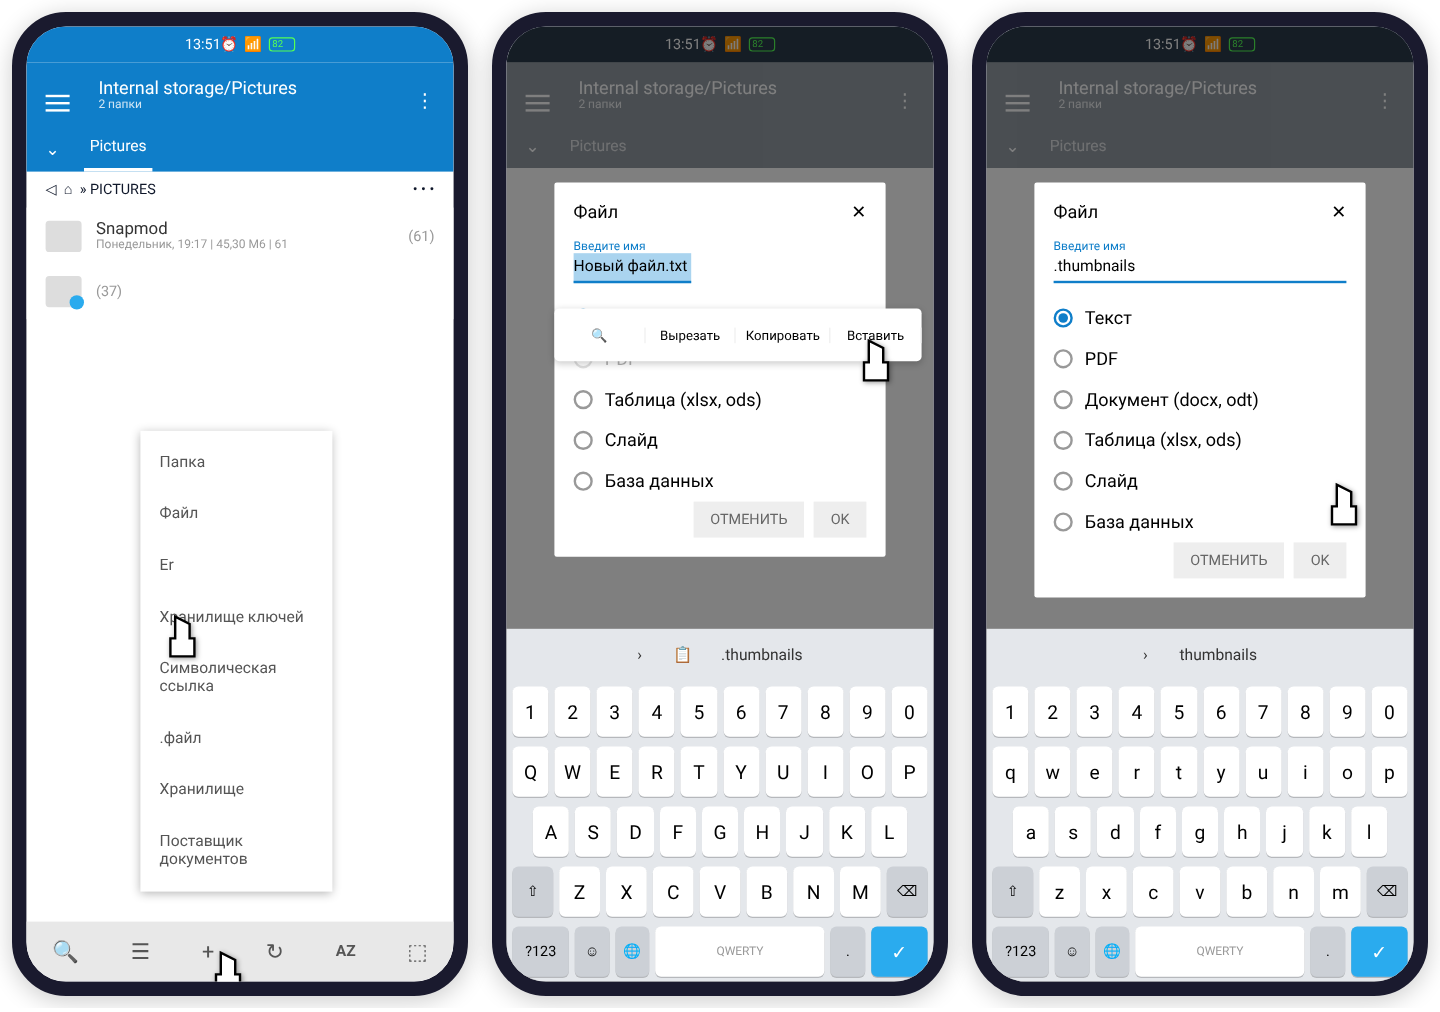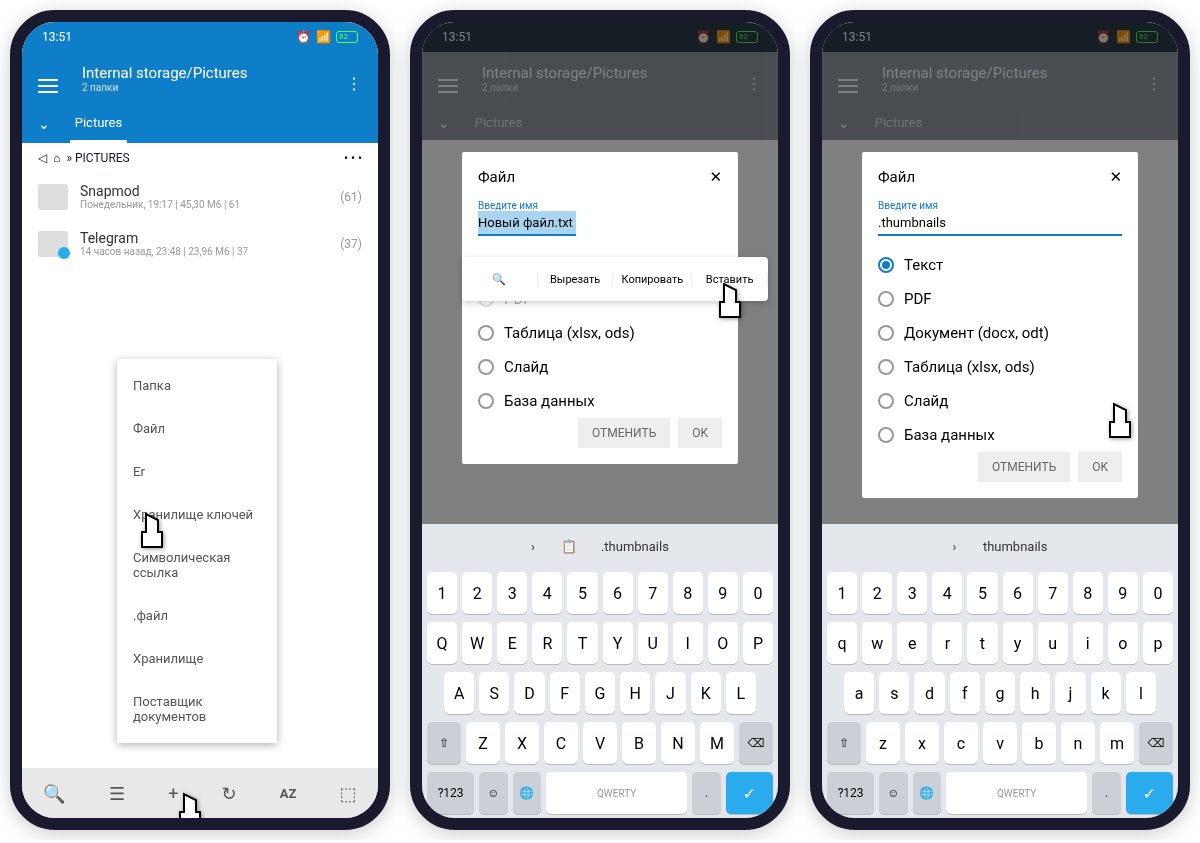--- a/index.html
+++ b/index.html
@@ -1,18 +1,18 @@
 <!DOCTYPE html>
 <html><head>
 <meta charset="utf-8">
 <style>
 *{box-sizing:border-box;margin:0;padding:0;font-family:Roboto,Arial,sans-serif}
 body{background:#fff;padding:10px;display:flex;gap:20px;justify-content:center}
 .phone{width:380px;height:820px;border-radius:45px;border:12px solid #1a1a2e;background:#fff;position:relative;overflow:hidden;box-shadow:0 4px 20px rgba(0,0,0,.2)}
-.statusbar{height:30px;display:flex;justify-content:space-between;align-items:center;padding:0 20px;font-size:12px;color:#fff;background:#0f7ec9}
+.statusbar{height:30px;display:flex;justify-content:center;align-items:center;padding:0 20px;font-size:12px;color:#fff;background:#0f7ec9}
 .phone.dark .statusbar{background:#2a3a4a}
 .sb-right{display:flex;gap:5px;align-items:center}
 .bat{width:22px;height:12px;border:1px solid #5f5;border-radius:3px;display:inline-block;position:relative}
 .bat::after{content:"82";font-size:8px;position:absolute;top:0;left:2px;color:#5f5}
 .header{background:#0f7ec9;color:#fff;padding:12px 16px}
 .phone.dark .header{background:#2a3a4a;opacity:.5}
 .hrow{display:flex;align-items:flex-end;gap:24px}
 .menu-ic{width:20px;display:flex;flex-direction:column;gap:4px}
 .menu-ic span{height:2px;background:#fff}
 .htitle{flex:1}
@@ -100,24 +100,20 @@
     <div class="item">
       <div class="folder-ic"></div>
       <div class="iinfo">
           <div class="iname">Snapmod</div>
           <div class="imeta">Понедельник, 19:17 | 45,30 M6 | 61</div>
         </div>
       <div class="icount">(61)</div>
     </div>
     <div class="item">
       <div class="folder-ic tg"></div>
-      <div class="iinfo">
-          <div class="iname">Telegram</div>
-          <div class="imeta">14 часов назад, 23:48 | 23,96 M6 | 37</div>
-        </div>
       <div class="icount">(37)</div>
     </div>
   </div>
   <div class="popup">
     <div class="pitem">Папка</div>
     <div class="pitem">Файл</div>
     <div class="pitem">Er</div>
     <div class="pitem">Хранилище ключей</div>
     <div class="pitem">Символическая ссылка</div>
     <div class="pitem">.файл</div>

